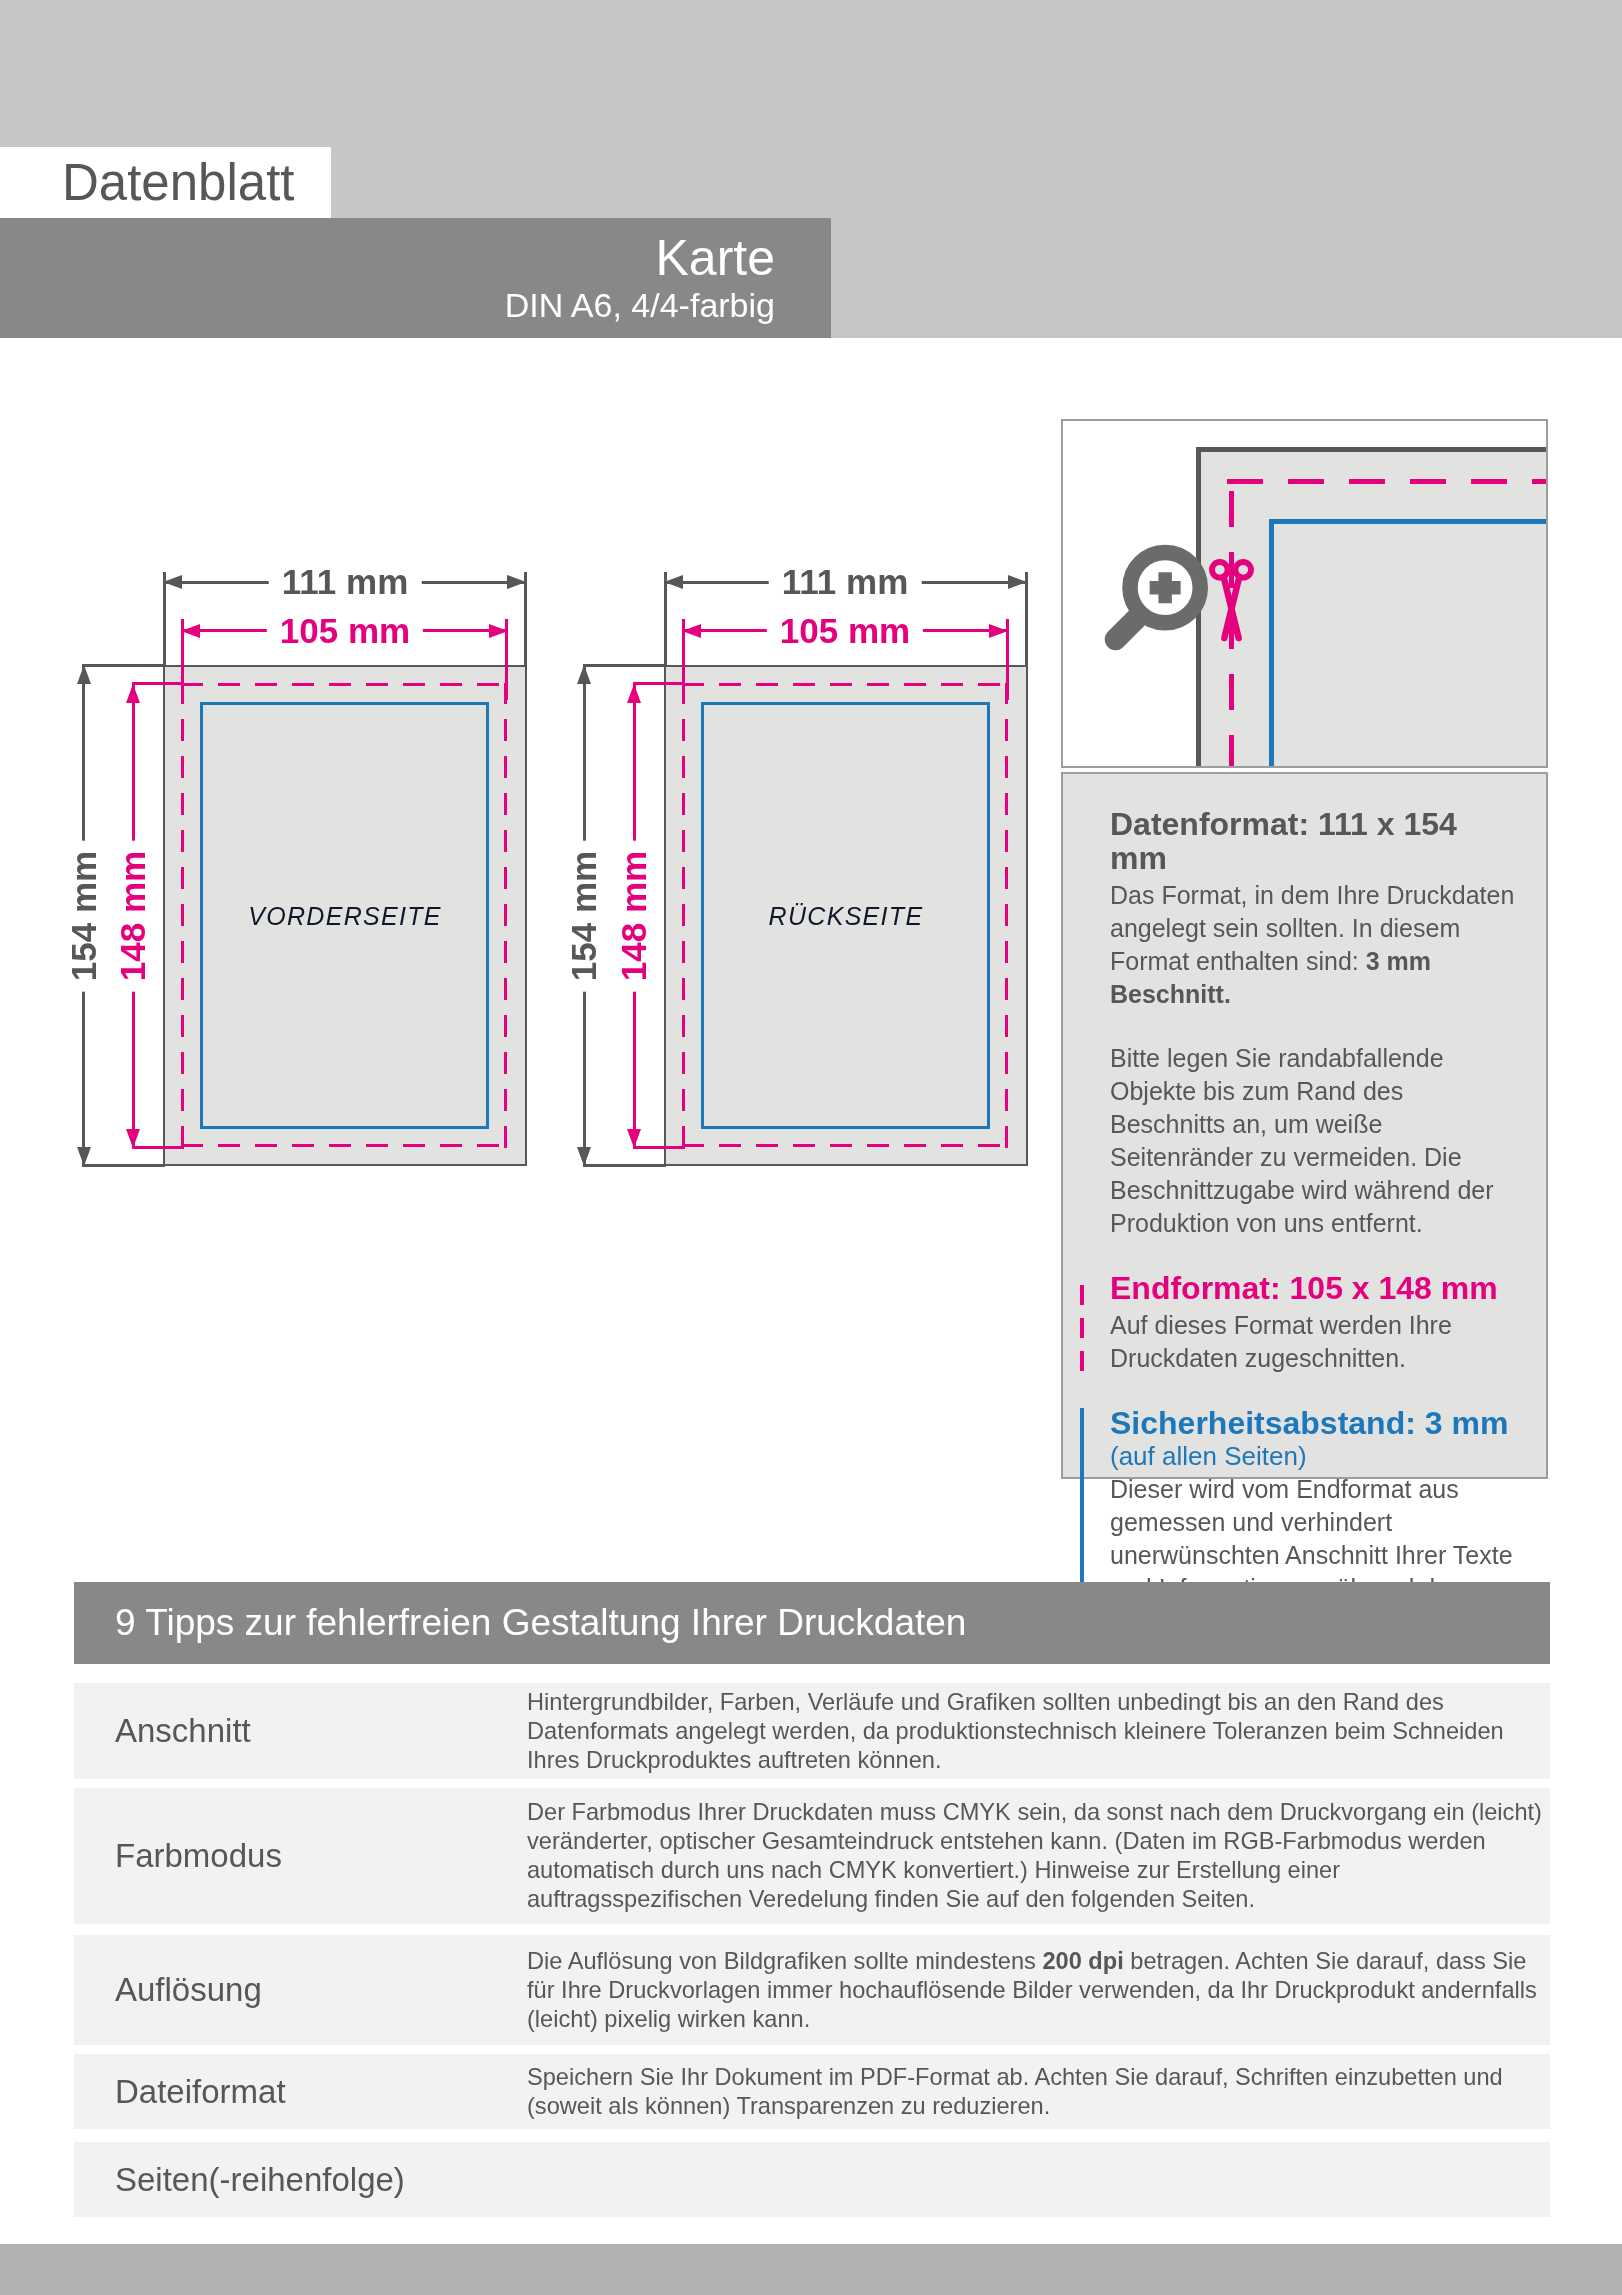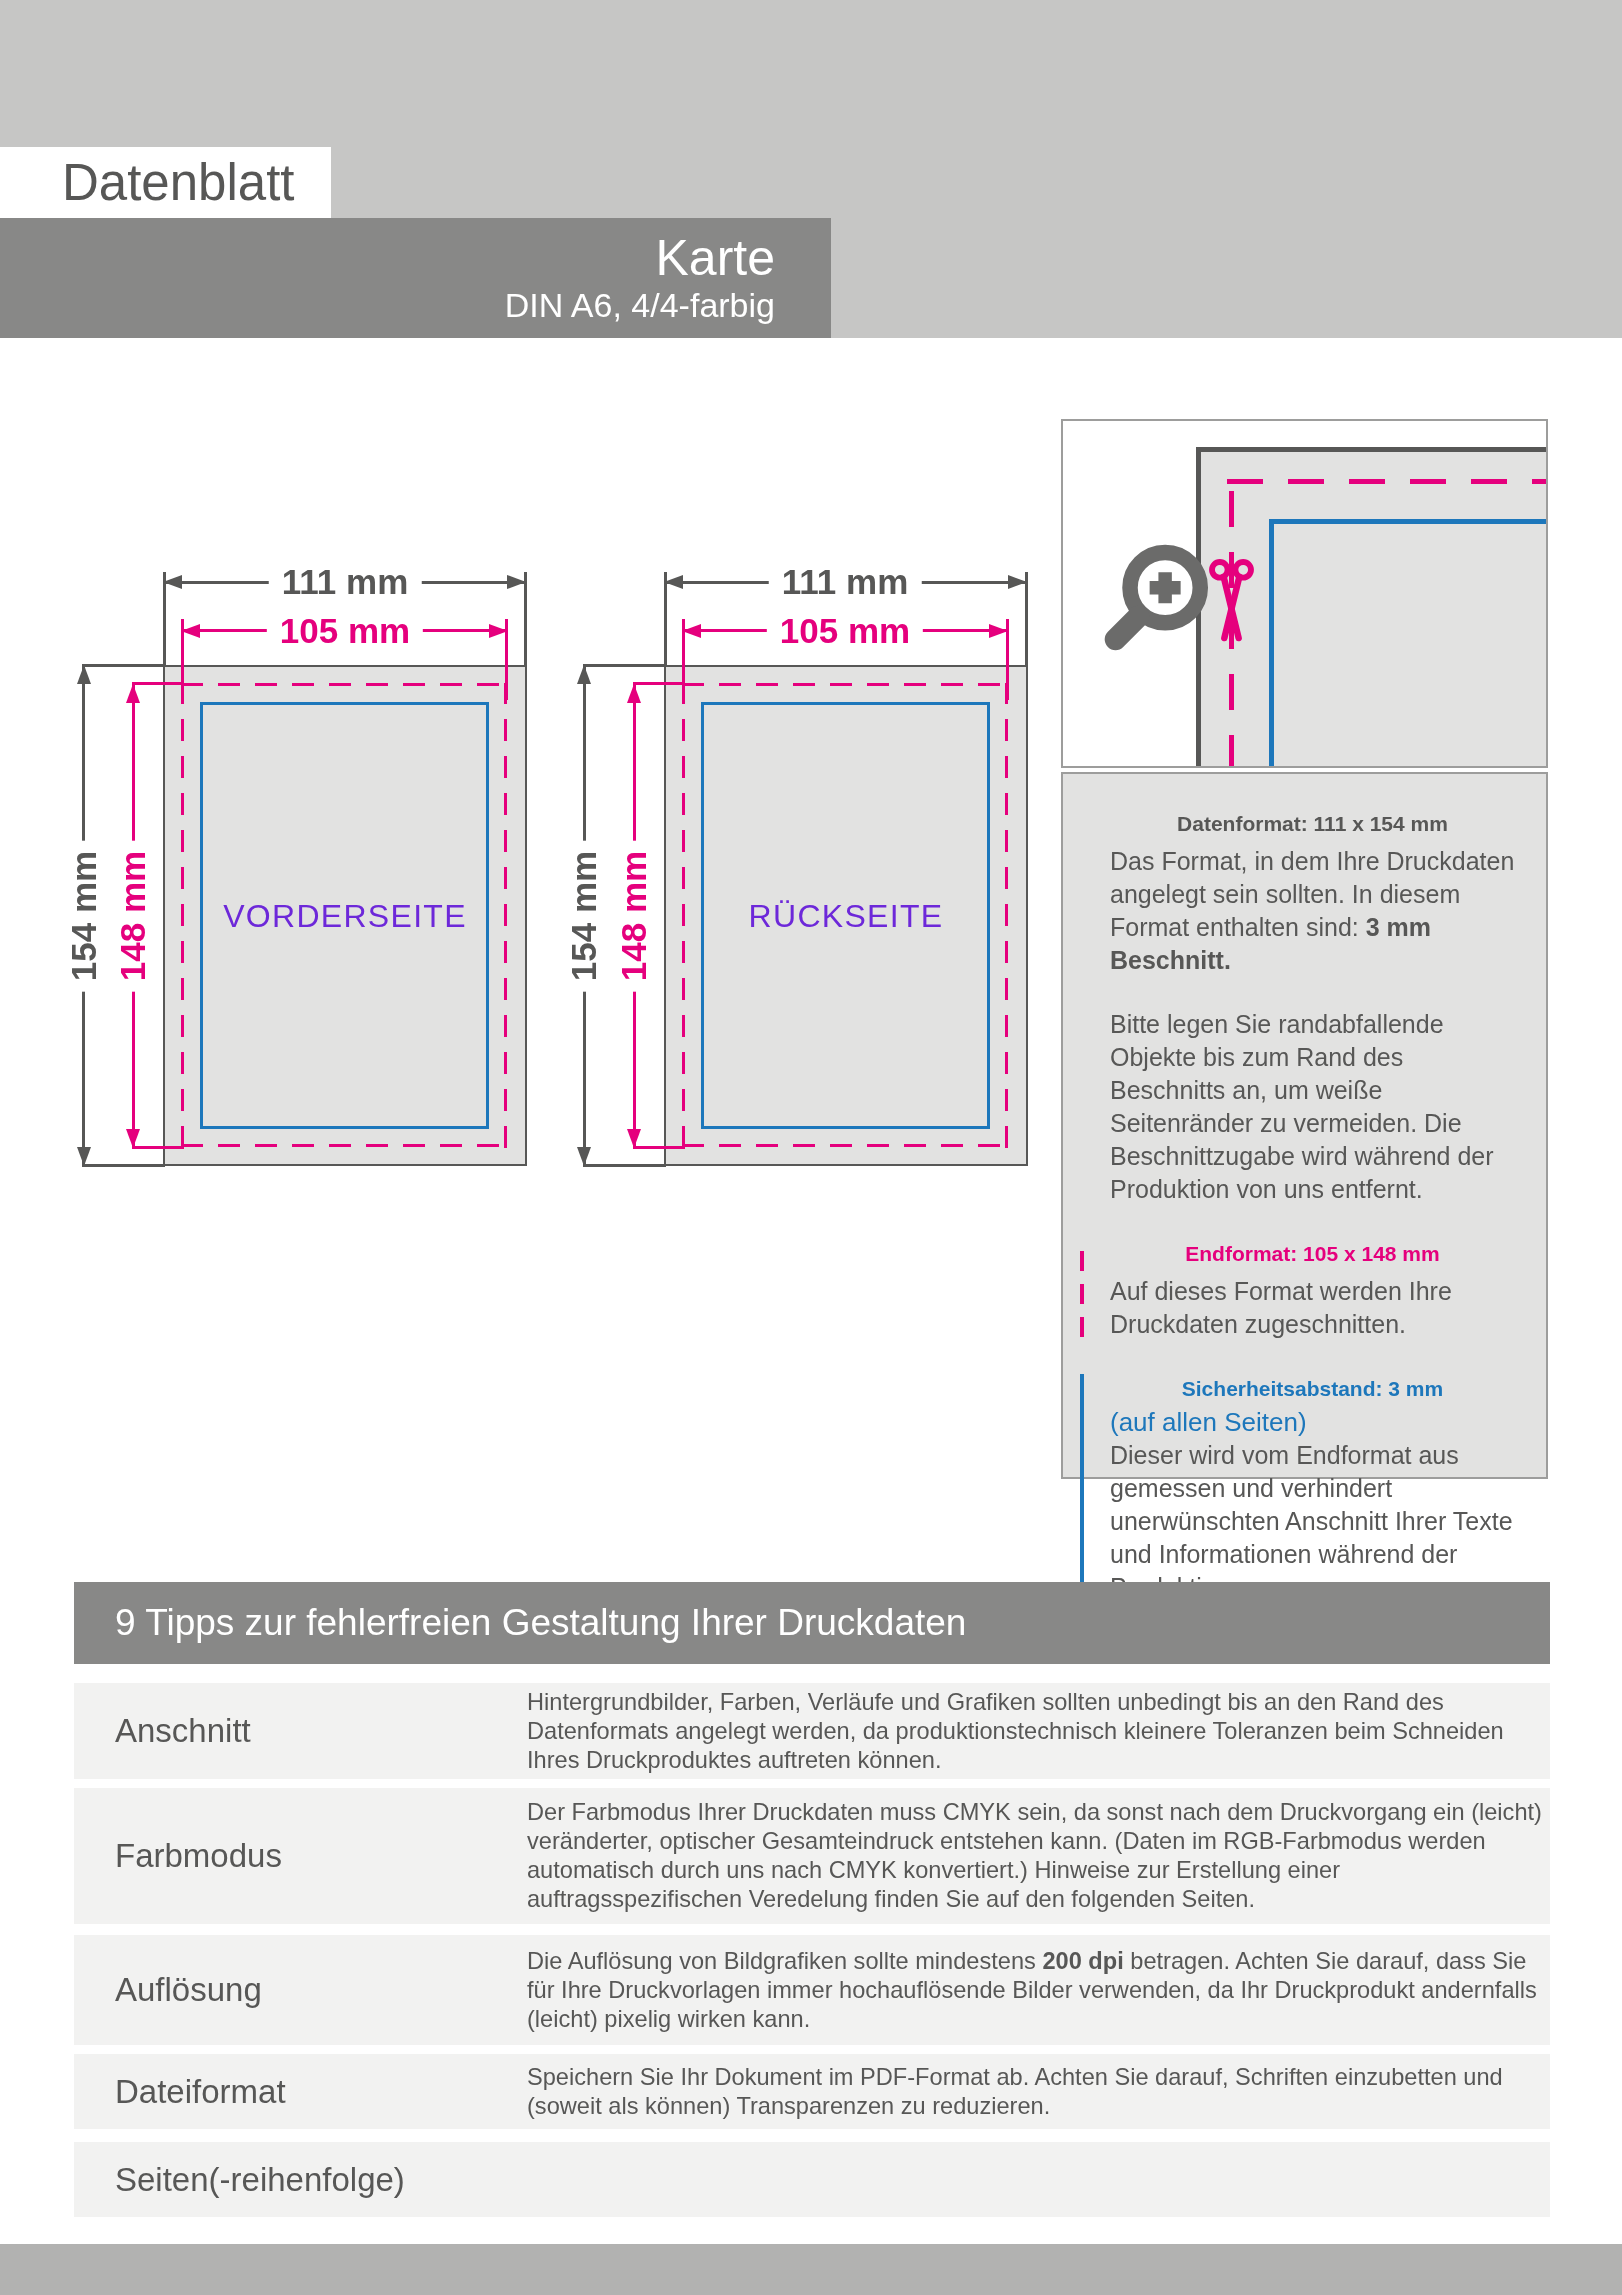--- a/index.html
+++ b/index.html
@@ -21,22 +21,22 @@
   .trim{width:327px;height:465px;
     background-image:
       repeating-linear-gradient(90deg,var(--magenta,#e5007d) 0 22px,transparent 22px 37px),
       repeating-linear-gradient(90deg,var(--magenta,#e5007d) 0 22px,transparent 22px 37px),
       repeating-linear-gradient(0deg,var(--magenta,#e5007d) 0 22px,transparent 22px 37px),
       repeating-linear-gradient(0deg,var(--magenta,#e5007d) 0 22px,transparent 22px 37px);
     background-size:100% 3.3px,100% 3.3px,3.3px 100%,3.3px 100%;
     background-position:left top,left bottom,left top,right top;
     background-repeat:no-repeat;}
   .safe{width:289px;height:427px;border:3.3px solid var(--blue,#1d77bb);box-sizing:border-box;}
-  .card-label{font-size:32px;letter-spacing:1.3px;color:#6d28d9;white-space:nowrap;
-              left:50%;top:50%;transform:translate(-50%,-50%);}
+  .card-label{font-size:25px;letter-spacing:1.3px;color:#0f172a;white-space:nowrap;
+              left:50%;top:50%;transform:translate(-50%,-50%);font-style:italic;}
 
   
   .hline{height:2.6px;background:var(--dark-gray,#575756);}
   .hline.m{height:3.3px;background:var(--magenta,#e5007d);}
   .vline{width:2.6px;background:var(--dark-gray,#575756);}
   .vline.m{width:3.3px;background:var(--magenta,#e5007d);}
   .ah{width:0;height:0;}
   .ah.left {border-right:19.6px solid var(--dark-gray,#575756);border-top:7.2px solid transparent;border-bottom:7.2px solid transparent;}
   .ah.right{border-left:19.6px solid var(--dark-gray,#575756);border-top:7.2px solid transparent;border-bottom:7.2px solid transparent;}
   .ah.up   {border-bottom:19.6px solid var(--dark-gray,#575756);border-left:7.2px solid transparent;border-right:7.2px solid transparent;}
@@ -58,21 +58,21 @@
   .mag-dash-v{left:166px;top:62px;width:5.2px;height:288px;
       background:repeating-linear-gradient(0deg,var(--magenta,#e5007d) 0 36px,transparent 36px 61px);}
   .mag-dash-h{left:164px;top:58px;width:327px;height:5.2px;
       background:repeating-linear-gradient(90deg,var(--magenta,#e5007d) 0 36px,transparent 36px 61px);}
   .mag-blue-v{left:206px;top:98px;width:4.6px;height:252px;background:var(--blue,#1d77bb);}
   .mag-blue-h{left:206px;top:98px;width:285px;height:4.6px;background:var(--blue,#1d77bb);}
 
   
   .info-panel{left:1061px;top:772px;width:487px;height:707px;background:var(--panel-gray,#e2e2e1);
               border:2px solid #9d9d9c;box-sizing:border-box;padding:33px 31px 0 47px;}
-  .info-panel h3{margin:0 0 3.9px 0;font-size:21px;line-height:34px;text-align:center;}
+  .info-panel h3{margin:0 0 3.9px 0;font-size:32px;line-height:34px;}
   .info-panel p{margin:0;font-size:25px;line-height:33px;color:var(--dark-gray,#575756);}
   .blk{position:relative;margin-bottom:31px;}
   .mark-dash{position:absolute;left:-30px;top:2.6px;bottom:3.9px;width:3.9px;
       background:repeating-linear-gradient(0deg,var(--magenta,#e5007d) 0 19.6px,transparent 19.6px 33px);}
   .mark-solid{position:absolute;left:-30px;top:2.6px;bottom:3.9px;width:3.9px;background:var(--blue,#1d77bb);}
   .h-df{color:var(--dark-gray,#575756);}
   .h-ef{color:var(--magenta,#e5007d);}
   .h-sa{color:var(--blue,#1d77bb);margin-bottom:0 !important;}
   .sub-sa{color:var(--blue,#1d77bb);font-size:26px;line-height:33px;}
 

